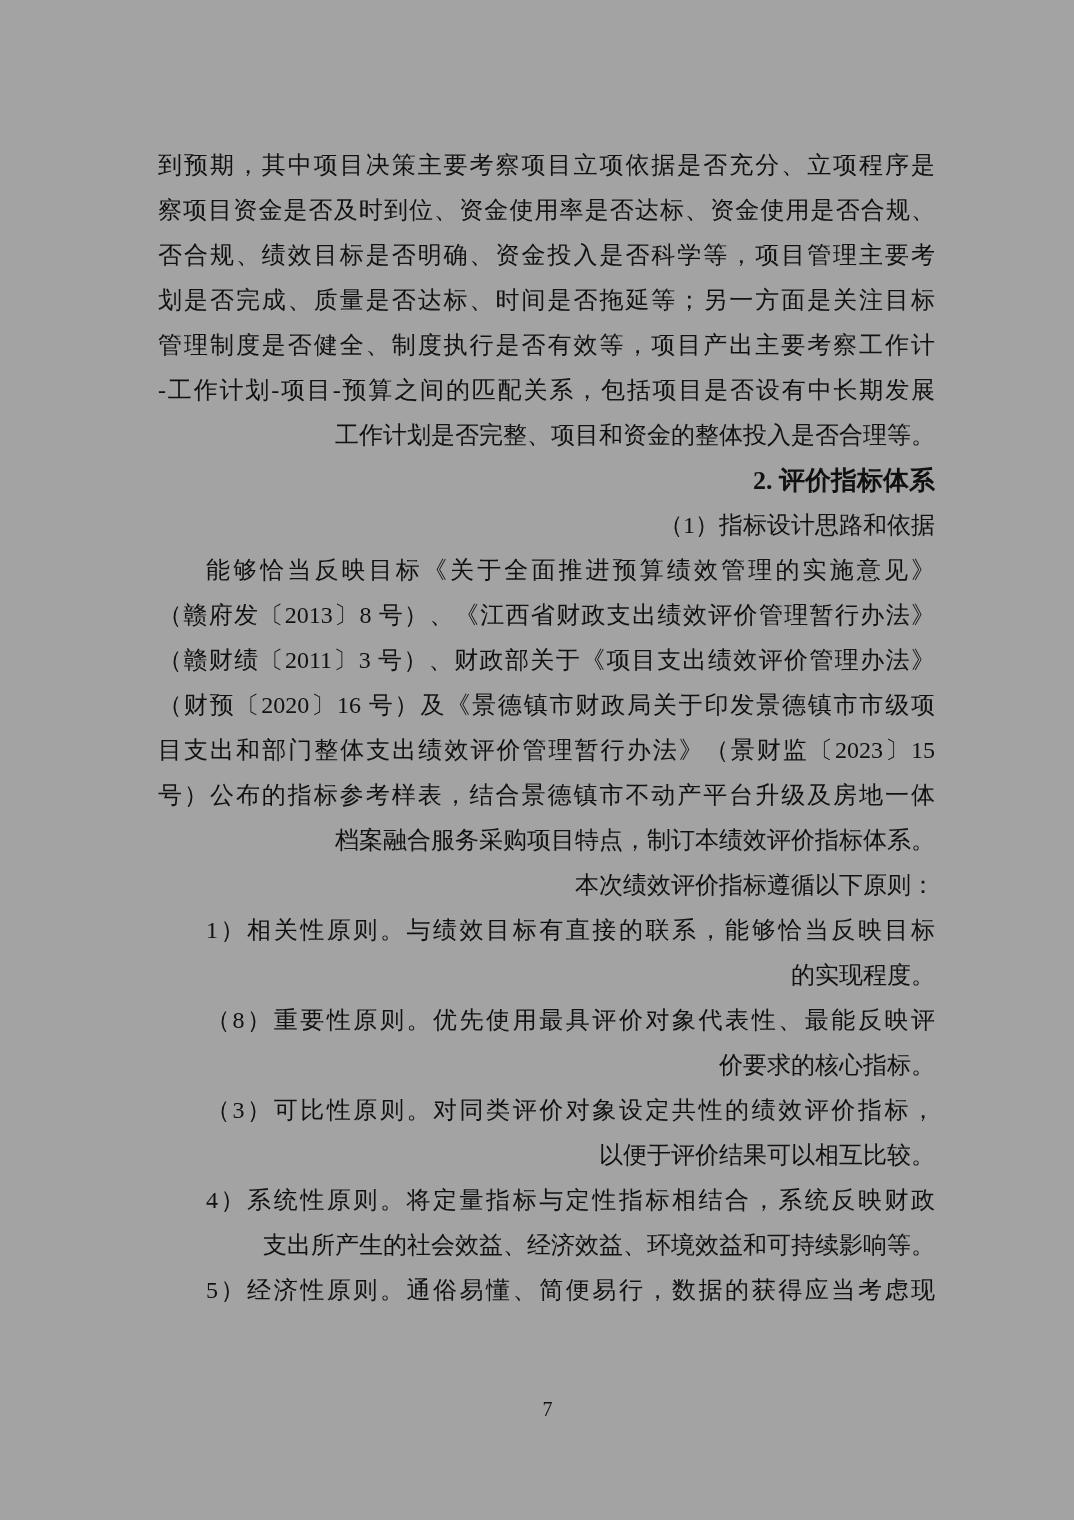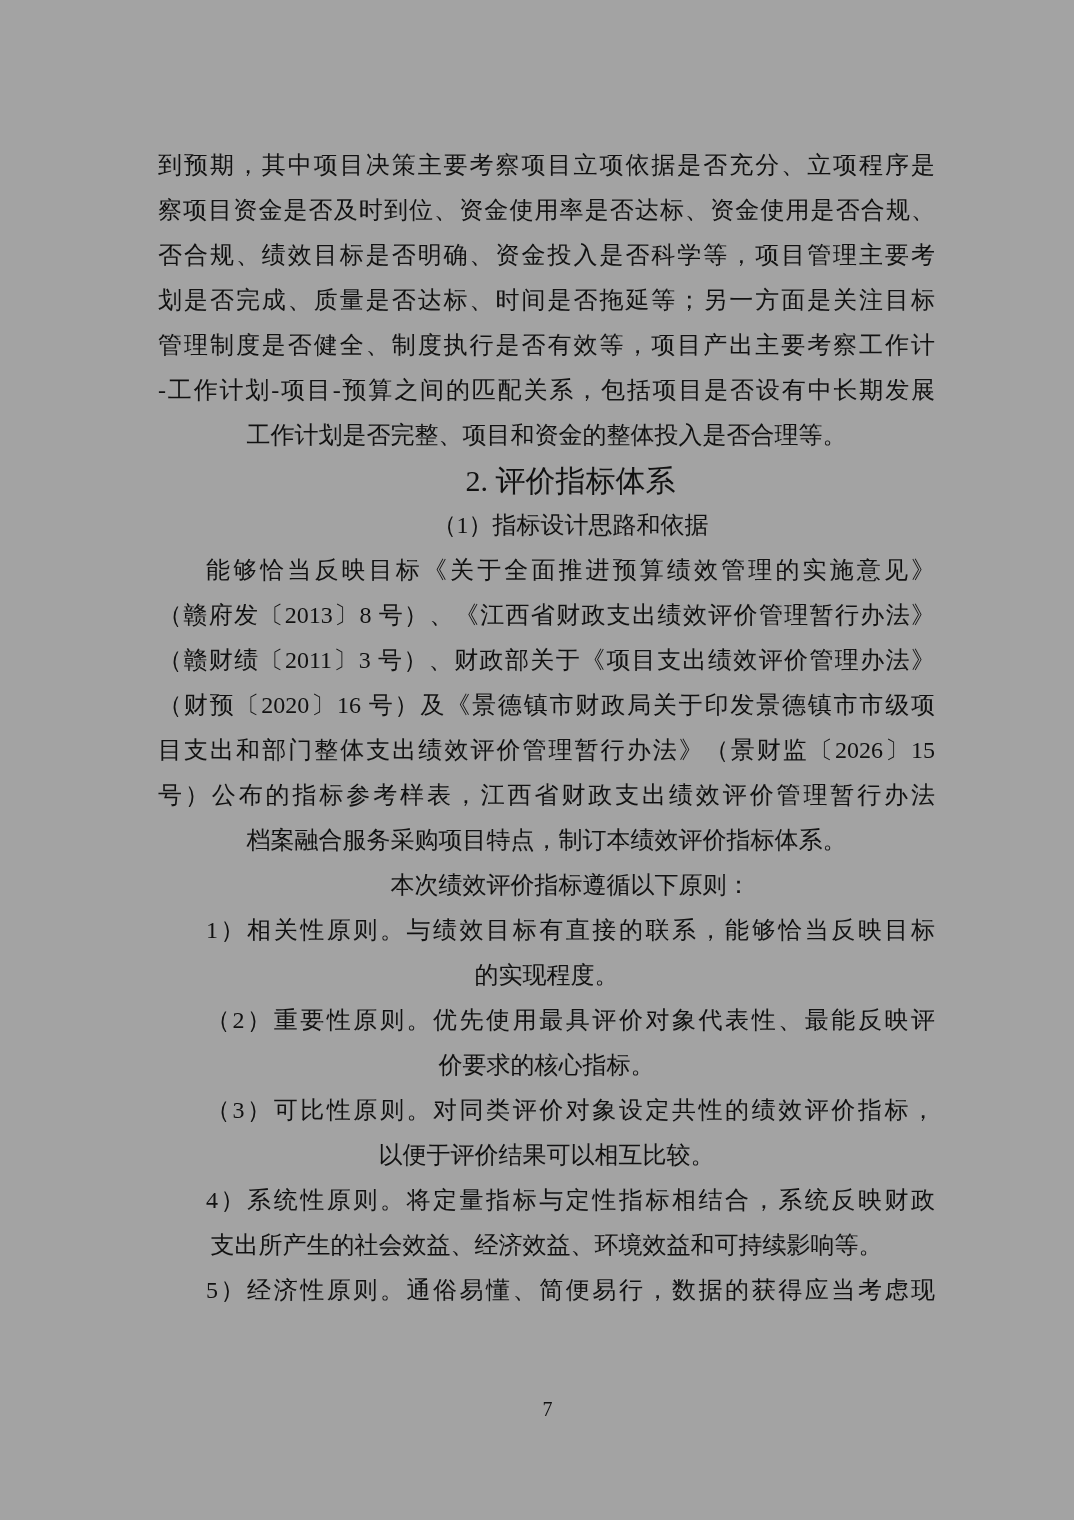--- a/index.html
+++ b/index.html
@@ -20,35 +20,35 @@
   .content {
     position: absolute;
     left: 158px;
     top: 143px;
     width: 777px;
   }
   .line {
     height: 45px;
     line-height: 45px;
     font-size: 24px;
-    text-align: center;
+    text-align: right;
     white-space: pre-wrap;
     overflow: visible;
   }
   .line.j {
     text-align: justify;
     text-align-last: justify;
     text-justify: inter-ideograph;
   }
   .line.ind {
     padding-left: 48px;
   }
   .line.b {
-    font-weight: 400;
-    font-size: 30px;
+    font-weight: 700;
+    font-size: 26px;
   }
   .footer {
     position: absolute;
     left: 0;
     top: 1398px;
     width: 100%;
     text-align: center;
     font-size: 20px;
     color: #111111;
   }
@@ -64,27 +64,27 @@
       <div class="line j">划是否完成、质量是否达标、时间是否拖延等；另一方面是关注目标</div>
       <div class="line j">管理制度是否健全、制度执行是否有效等，项目产出主要考察工作计</div>
       <div class="line j">-工作计划-项目-预算之间的匹配关系，包括项目是否设有中长期发展</div>
       <div class="line">工作计划是否完整、项目和资金的整体投入是否合理等。</div>
       <div class="line ind b">2. 评价指标体系</div>
       <div class="line ind">（1）指标设计思路和依据</div>
       <div class="line j ind">能够恰当反映目标《关于全面推进预算绩效管理的实施意见》</div>
       <div class="line j">（赣府发〔2013〕8 号）、《江西省财政支出绩效评价管理暂行办法》</div>
       <div class="line j">（赣财绩〔2011〕3 号）、财政部关于《项目支出绩效评价管理办法》</div>
       <div class="line j">（财预〔2020〕16 号）及《景德镇市财政局关于印发景德镇市市级项</div>
-      <div class="line j">目支出和部门整体支出绩效评价管理暂行办法》（景财监〔2026〕15</div>
-      <div class="line j">号）公布的指标参考样表，江西省财政支出绩效评价管理暂行办法</div>
+      <div class="line j">目支出和部门整体支出绩效评价管理暂行办法》（景财监〔2023〕15</div>
+      <div class="line j">号）公布的指标参考样表，结合景德镇市不动产平台升级及房地一体</div>
       <div class="line">档案融合服务采购项目特点，制订本绩效评价指标体系。</div>
       <div class="line ind">本次绩效评价指标遵循以下原则：</div>
       <div class="line j ind">1）相关性原则。与绩效目标有直接的联系，能够恰当反映目标</div>
       <div class="line">的实现程度。</div>
-      <div class="line j ind">（2）重要性原则。优先使用最具评价对象代表性、最能反映评</div>
+      <div class="line j ind">（8）重要性原则。优先使用最具评价对象代表性、最能反映评</div>
       <div class="line">价要求的核心指标。</div>
       <div class="line j ind">（3）可比性原则。对同类评价对象设定共性的绩效评价指标，</div>
       <div class="line">以便于评价结果可以相互比较。</div>
       <div class="line j ind">4）系统性原则。将定量指标与定性指标相结合，系统反映财政</div>
       <div class="line">支出所产生的社会效益、经济效益、环境效益和可持续影响等。</div>
       <div class="line j ind">5）经济性原则。通俗易懂、简便易行，数据的获得应当考虑现</div>
     </div>
   <div class="footer">7</div>
 </div>
 

